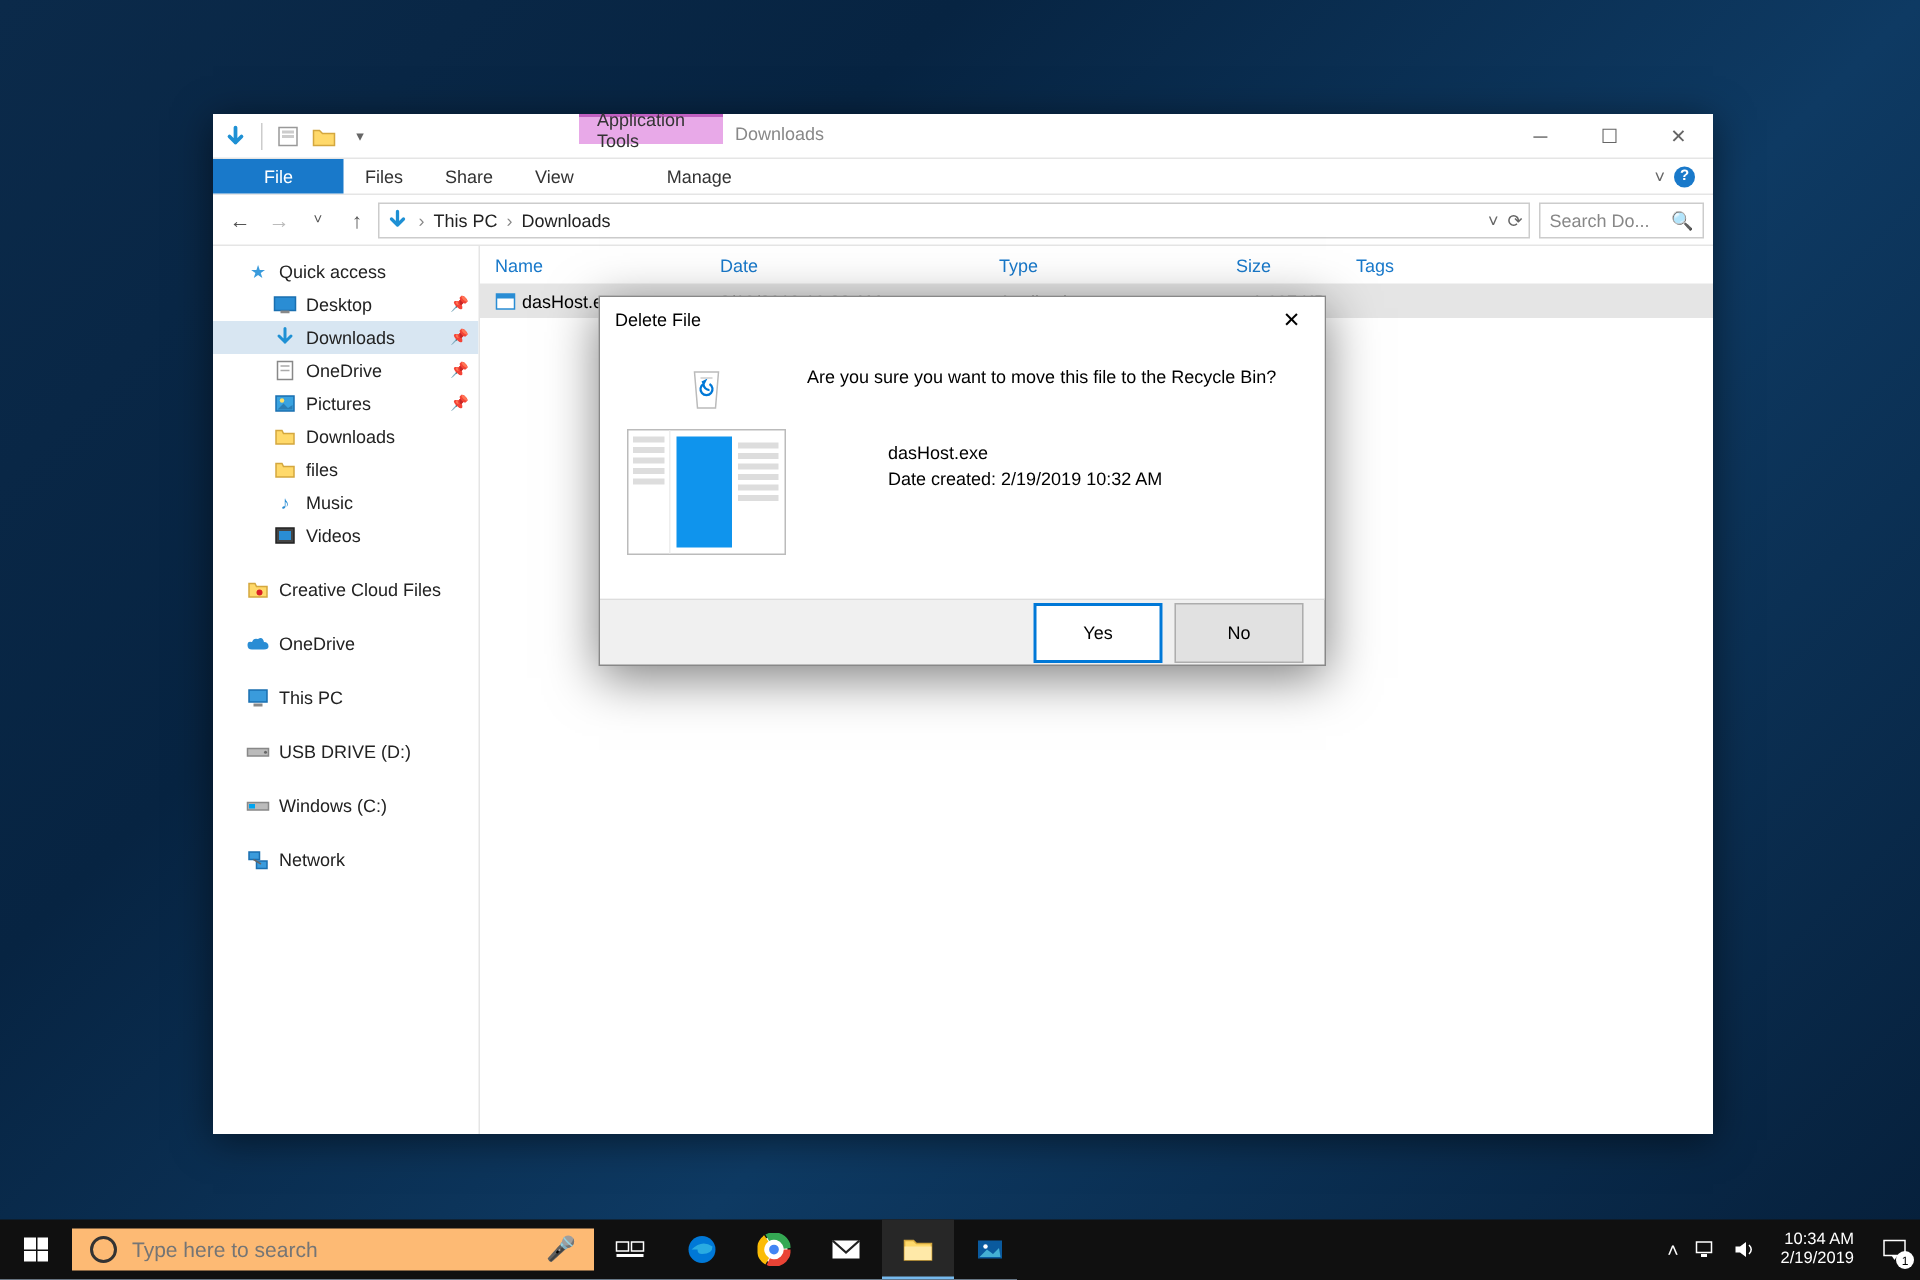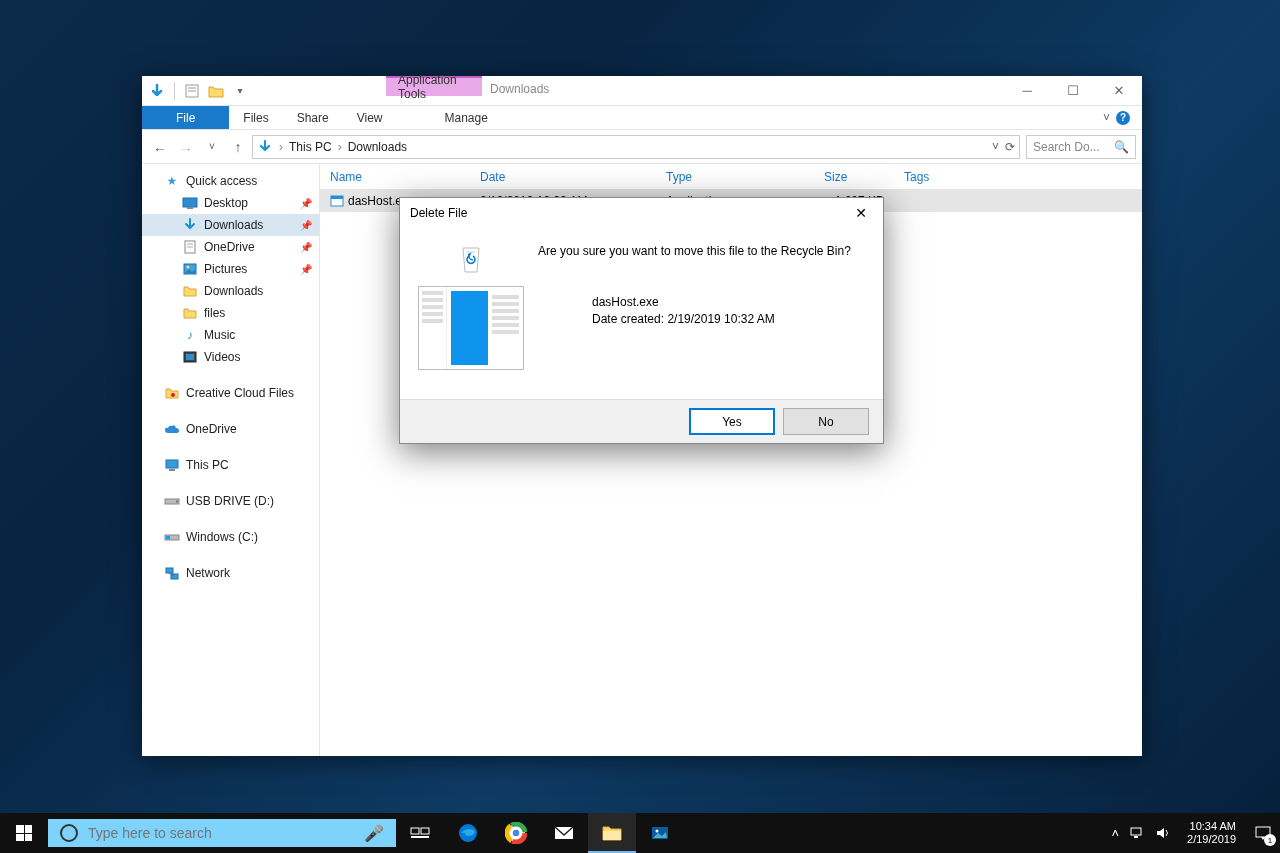--- a/index.html
+++ b/index.html
@@ -71,29 +71,29 @@
 .thumb .tleft { width:28px; border-right:1px solid #eee; padding:4px 3px; display:flex; flex-direction:column; gap:3px; }
 .thumb .tleft .r { height:4px; background:#ddd; }
 .thumb .tmid { flex:1; padding:4px; display:flex; gap:4px; }
 .thumb .tmid .big { flex:1.4; background:#0f94ed; }
 .thumb .tmid .lines { flex:1; display:flex; flex-direction:column; gap:3px; padding-top:4px; }
 .thumb .tmid .lines .l { height:4px; background:#ddd; }
 .dlg-body .rcol { flex:1; }
 .dlg-body .msg { margin-bottom:14px; }
 .dlg-body .meta { line-height:1.4; padding-left:130px; margin-top:-6px; position:absolute; left:62px; top:72px; width:400px;}
 .dlg-btns { height:44px; display:flex; align-items:center; justify-content:flex-end; gap:8px; padding:0 14px; border-top:1px solid #ddd; }
-.dlg-btns button { width:86px; height:27px; font-size:12px; background:#e1e1e1; border:1px solid #adadad; }
+.dlg-btns button { width:86px; height:40px; font-size:12px; background:#e1e1e1; border:1px solid #adadad; }
 .dlg-btns button.primary { background:#fff; border:2px solid #0078d7; }
 
 
 .taskbar { position:absolute; left:0; bottom:0; width:1280px; height:40px; background:#101010; display:flex; align-items:center; color:#fff; }
 .start-btn { width:48px; height:40px; display:flex; align-items:center; justify-content:center; }
 .win-logo { width:16px; height:16px; display:grid; grid-template-columns:1fr 1fr; grid-template-rows:1fr 1fr; gap:1px; }
 .win-logo > div { background:#fff; }
-.search-bar { width:348px; height:28px; background:#7dd3fc; display:flex; align-items:center; padding:0 12px; gap:10px; color:#666;justify-content:space-between; }
+.search-bar { width:348px; height:28px; background:#fdba74; display:flex; align-items:center; padding:0 12px; gap:10px; color:#666;justify-content:space-between; }
 .search-bar .cortana { width:18px; height:18px; border:2px solid #333; border-radius:50%; }
 .search-bar input { border:none; outline:none; flex:1; font-size:14px; color:#666; background:transparent; }
 .search-bar .mic { color:#333; font-size:16px; }
 .task-icons { display:flex; height:40px; }
 .task-icons > div { width:48px; display:flex; align-items:center; justify-content:center; }
 .task-icons .active { background:#272727; box-shadow: inset 0 -2px 0 #76b9ed; }
 .tray { margin-left:auto; display:flex; align-items:center; height:40px; padding-right:6px; gap:10px; }
 .tray .t { font-size:13px; color:#fff; display:flex; align-items:center; }
 .clock { font-size:11px; text-align:right; line-height:1.2; padding:0 6px; }
 .notif { width:22px; height:22px; display:flex; align-items:center; justify-content:center; position:relative; }

